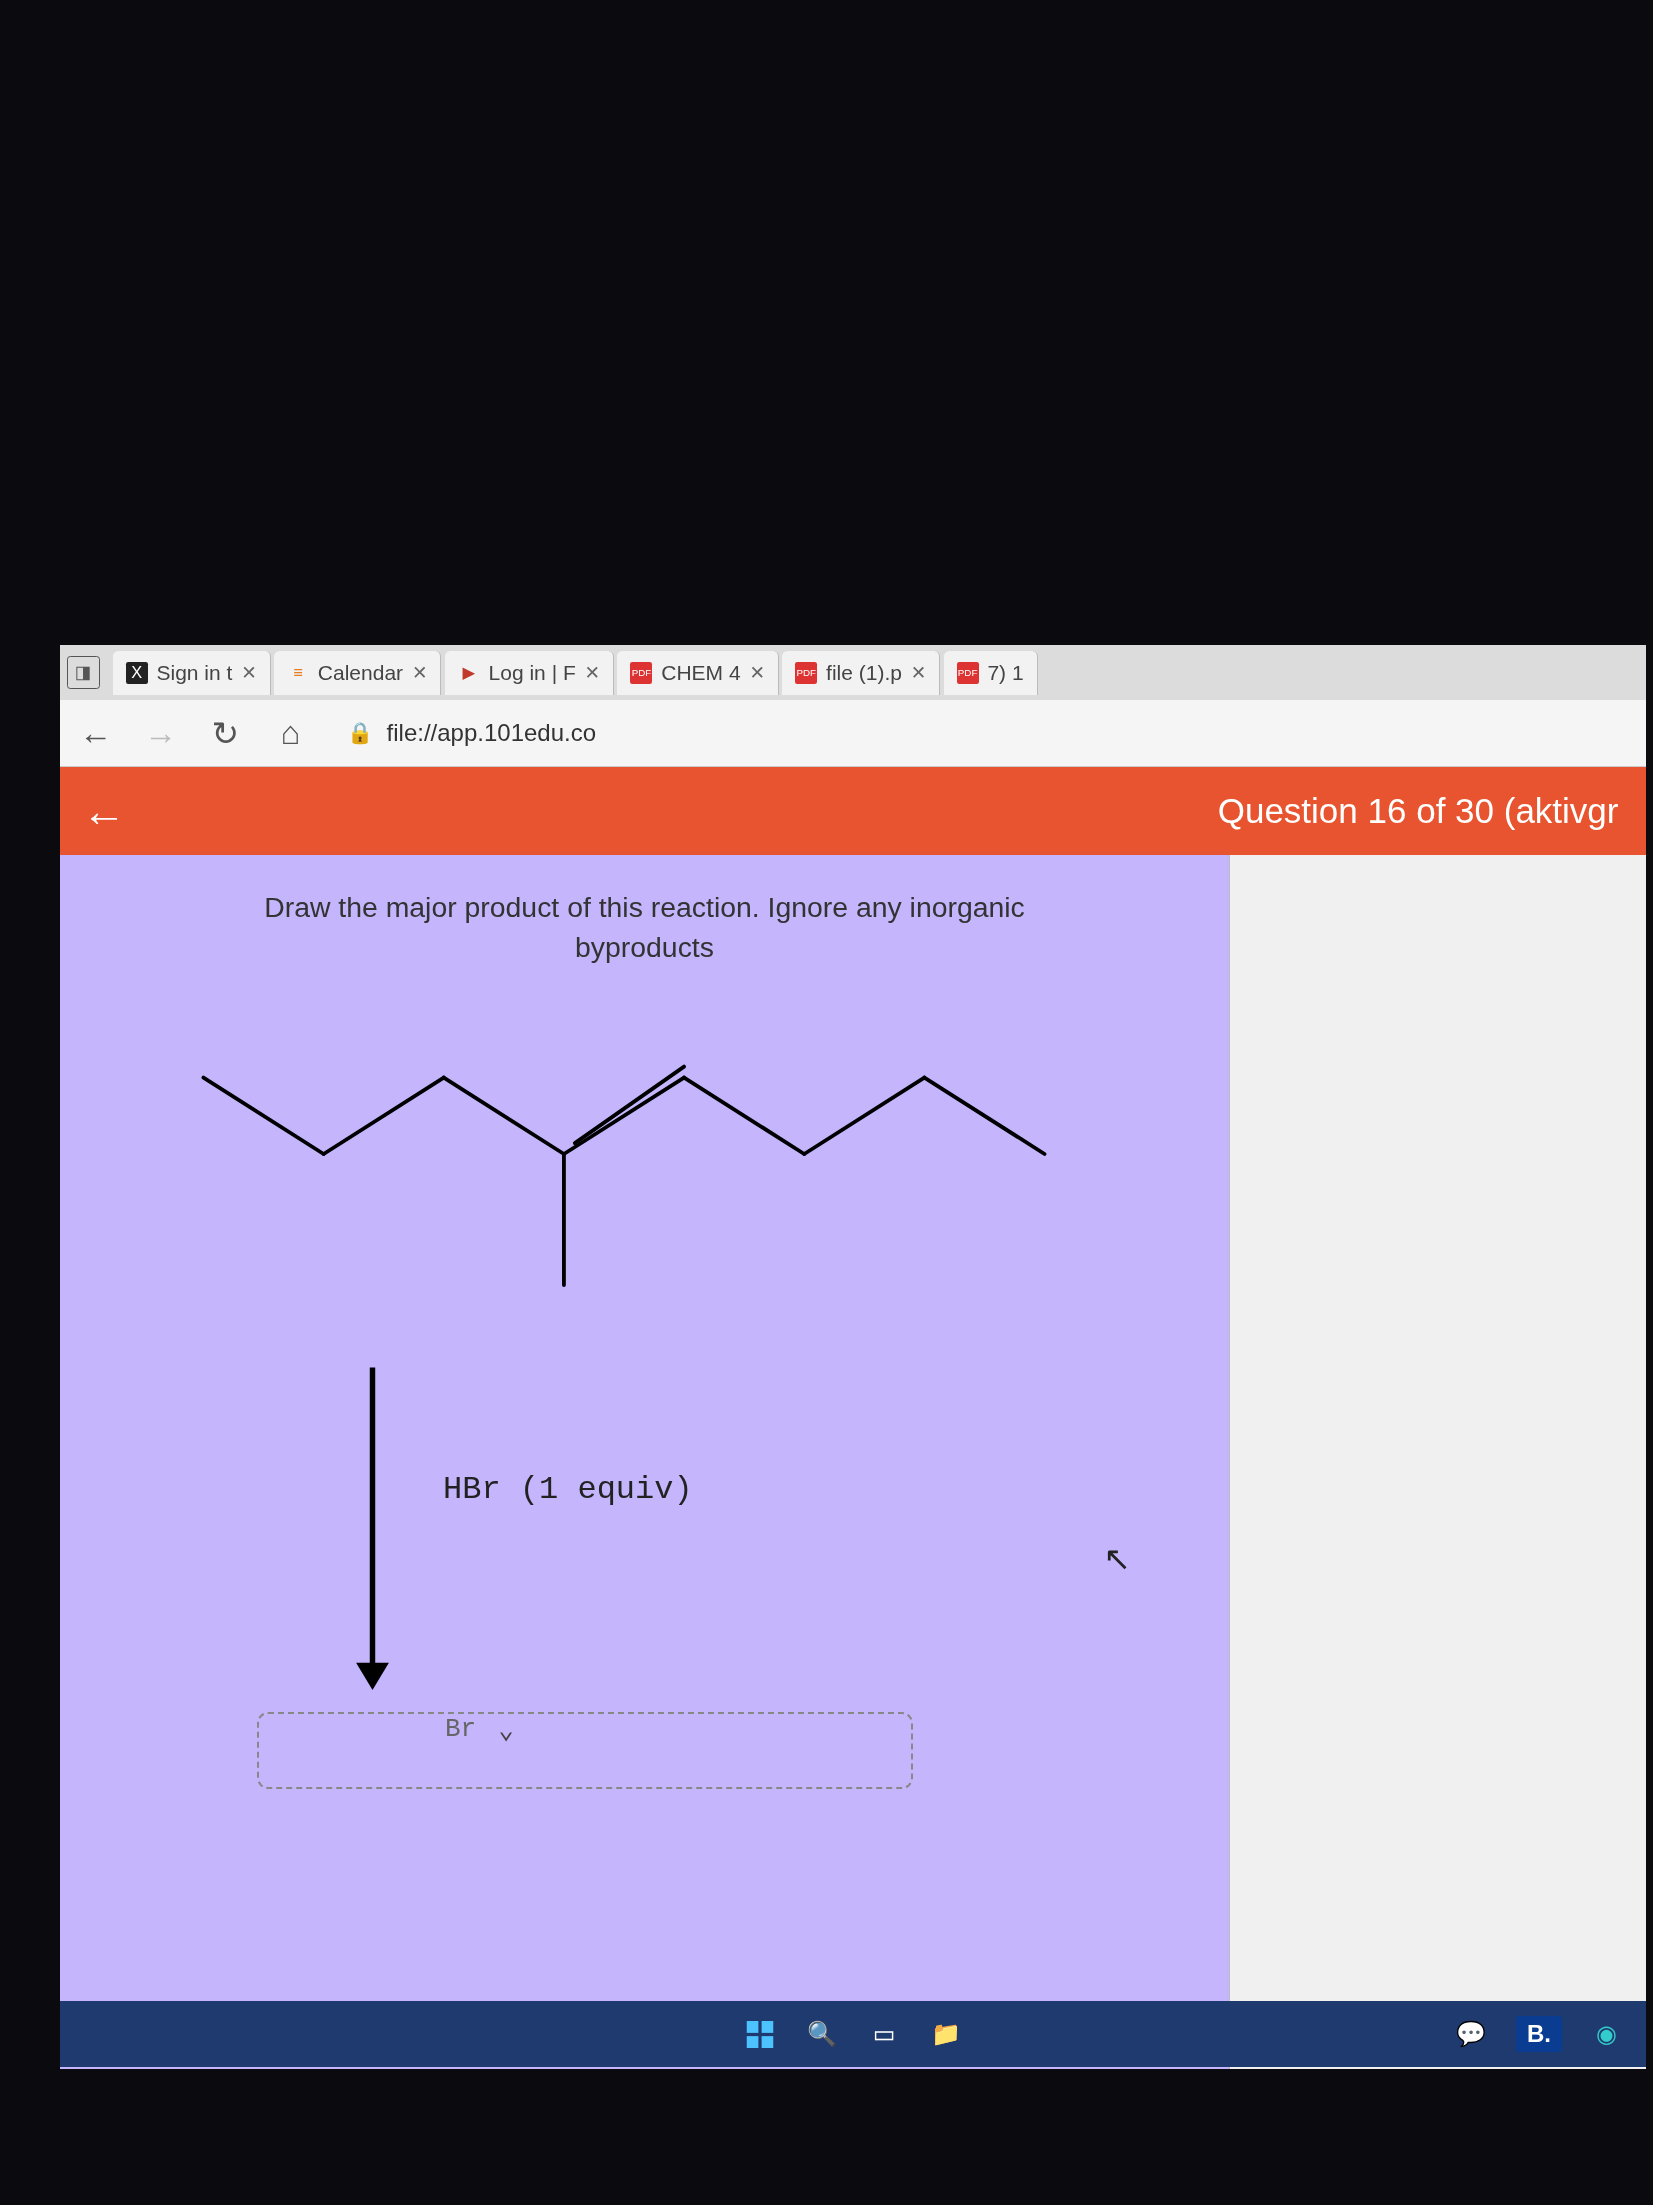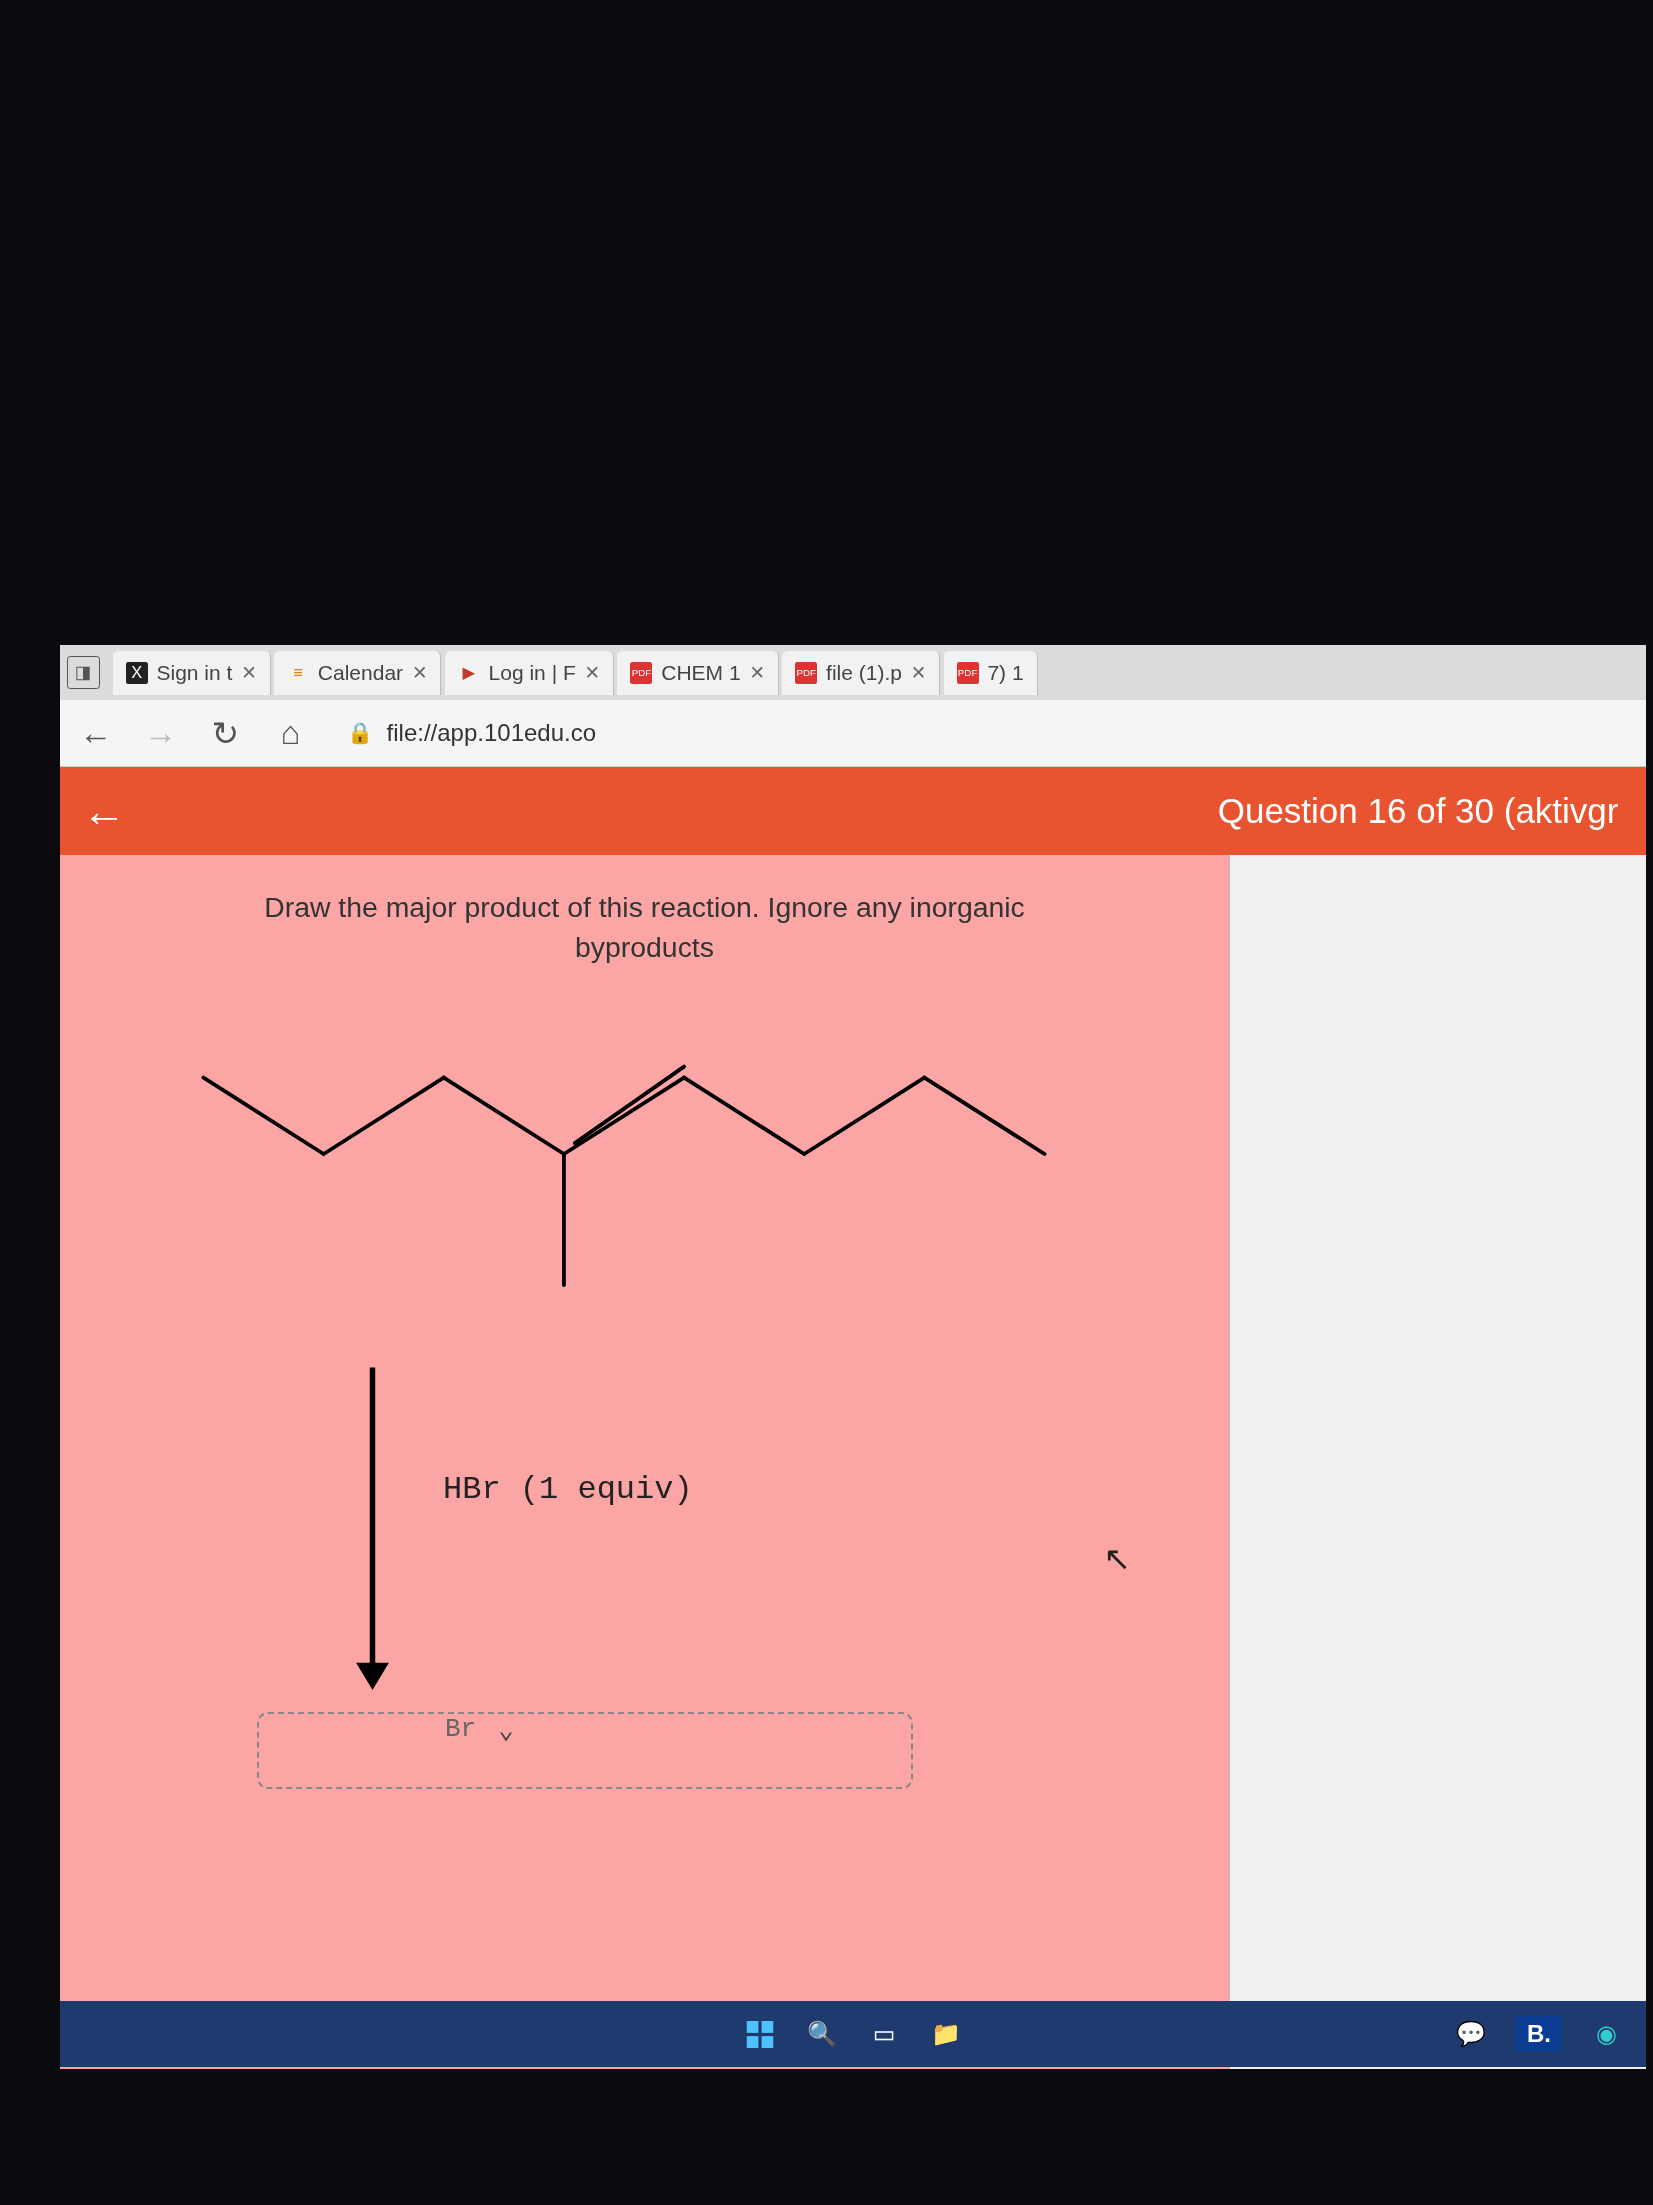--- a/index.html
+++ b/index.html
@@ -95,21 +95,21 @@
   font-weight: 300;
   margin-right: auto;
 }
 .orange-bar .qtitle { margin-left: auto; padding-right: 5.5px; }
 .content {
   display: flex;
   height: calc(100% - 208px);
 }
 .question-pane {
   flex: 1;
-  background: #fca5a5;
+  background: #c4b5fd;
   padding: 33px 33px 0 33px;
   position: relative;
   border-right: 1.1px solid #bbb;
 }
 .side-pane {
   width: 416px;
   background: #f0f0f0;
   position: relative;
 }
 .prompt {
@@ -223,21 +223,21 @@
         <span>Calendar</span>
         <span class="close">✕</span>
       </div>
       <div class="tab">
         <span class="favicon" style="color:#c0392b;">▶</span>
         <span>Log in | F</span>
         <span class="close">✕</span>
       </div>
       <div class="tab">
         <span class="favicon" style="background:#d33;color:#fff;font-size:9.8px;padding:2.2px;border-radius:2.2px;">PDF</span>
-        <span>CHEM 1</span>
+        <span>CHEM 4</span>
         <span class="close">✕</span>
       </div>
       <div class="tab">
         <span class="favicon" style="background:#d33;color:#fff;font-size:9.8px;padding:2.2px;border-radius:2.2px;">PDF</span>
         <span>file (1).p</span>
         <span class="close">✕</span>
       </div>
       <div class="tab">
         <span class="favicon" style="background:#d33;color:#fff;font-size:9.8px;padding:2.2px;border-radius:2.2px;">PDF</span>
         <span>7) 1</span>

